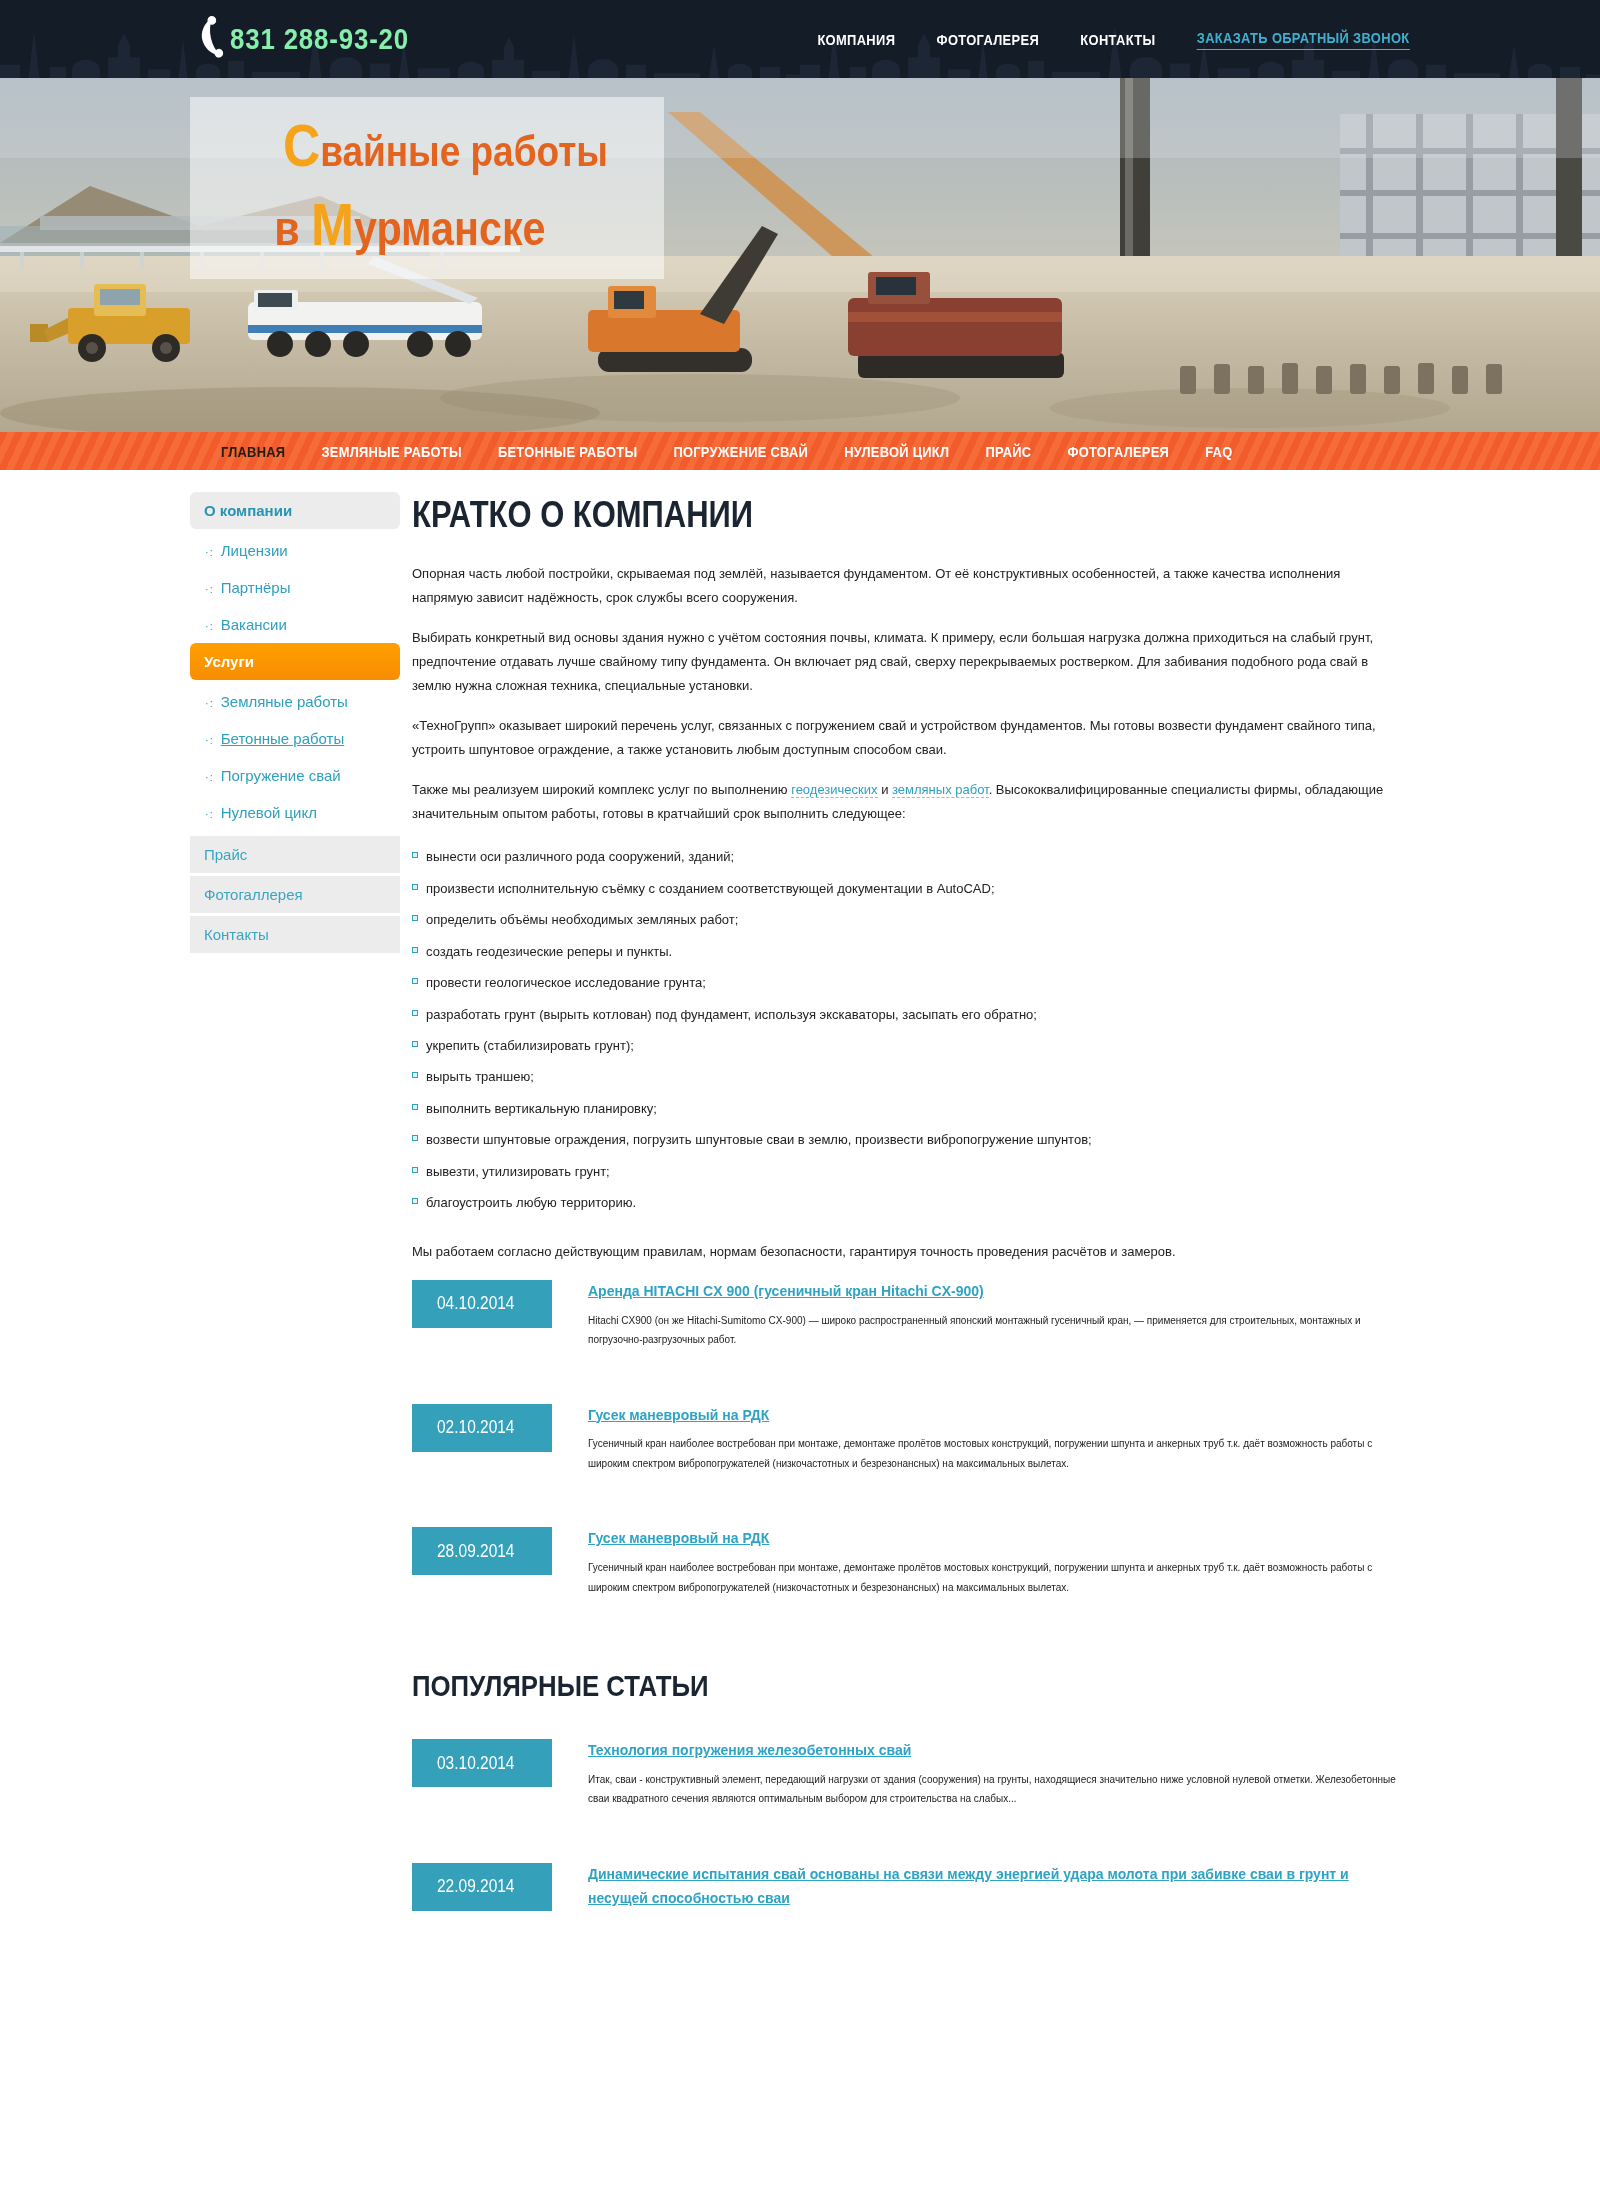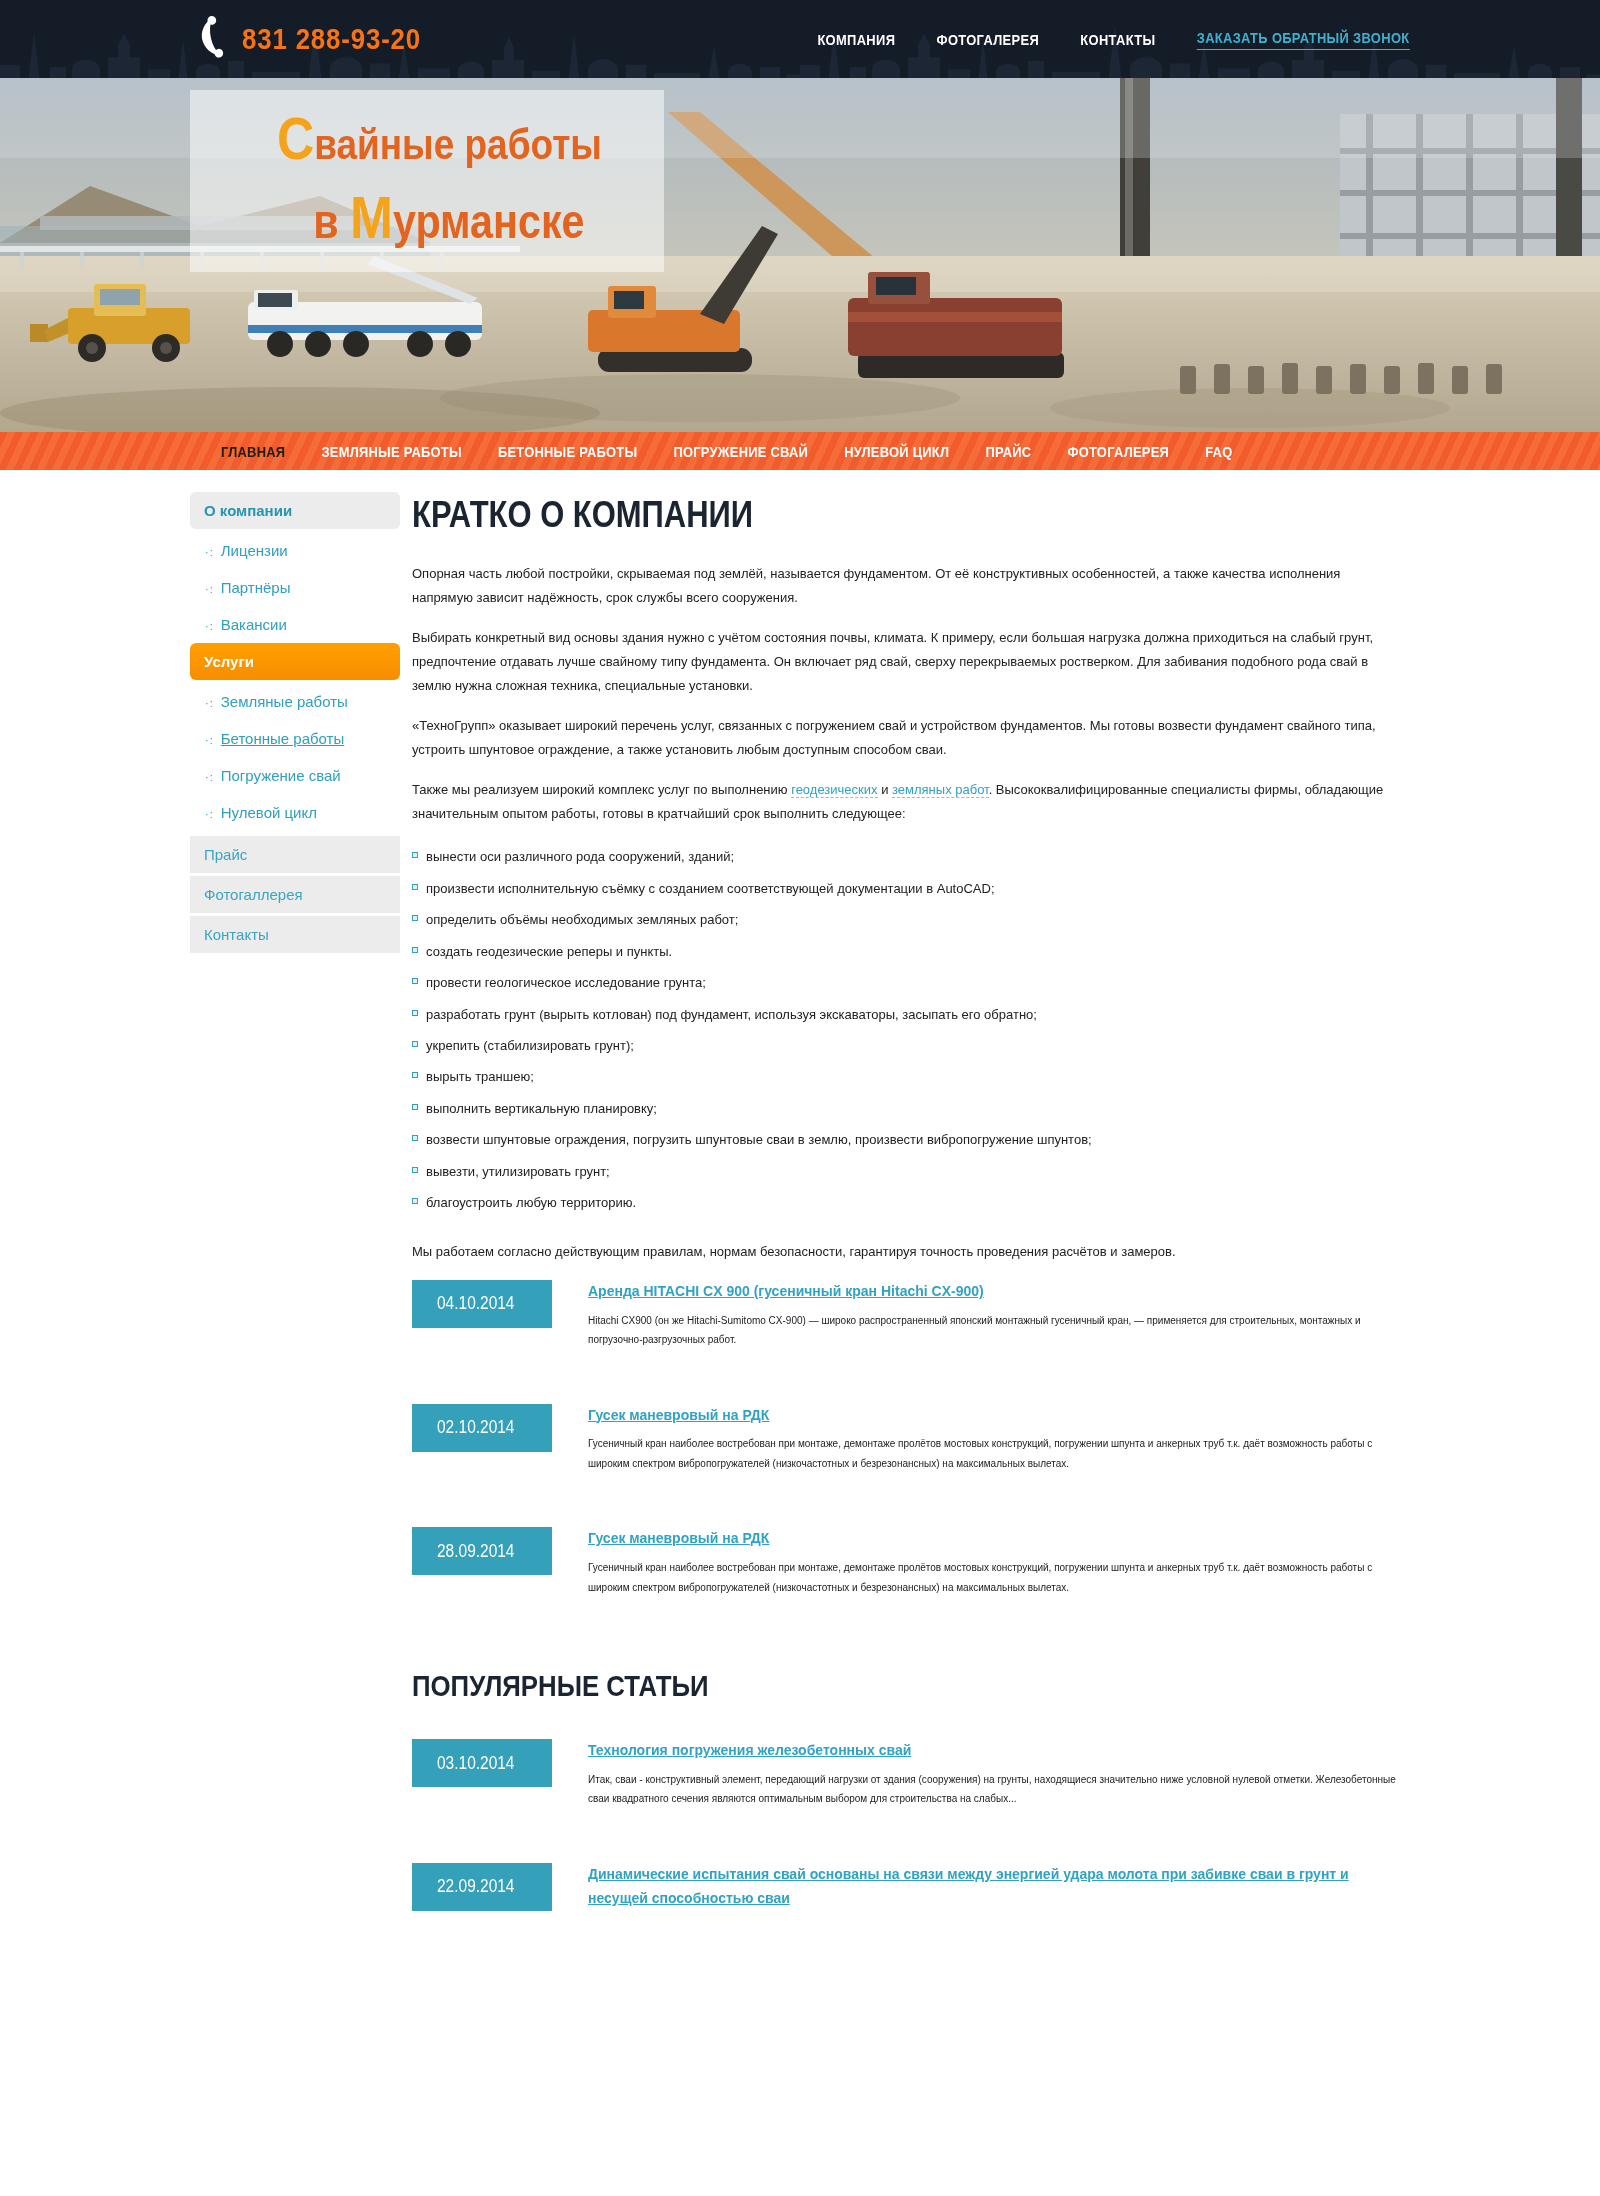--- a/index.html
+++ b/index.html
@@ -6,33 +6,33 @@
     font-family:"Liberation Sans", sans-serif; color:#222; }
   * { box-sizing:border-box; }
   .cond { display:inline-block; transform:scaleX(.86); transform-origin:0 50%; white-space:nowrap; }
   .cond-r { display:inline-block; transform:scaleX(.86); transform-origin:100% 50%; white-space:nowrap; }
 
   
   .top-header { height:78px; background:#141c28; position:relative; overflow:hidden; }
   .top-header .sky { position:absolute; left:0; bottom:-4px; width:1600px; height:62px; fill:#1c2634; }
   .header-inner { position:relative; width:1220px; margin:0 auto; height:100%;
     display:flex; align-items:center; z-index:2; }
-  .phone-block { display:flex; align-items:center; gap:22px; color:#f97316; }
+  .phone-block { display:flex; align-items:center; gap:10px; color:#86efac; }
   .phone-icon-svg { transform:rotate(-12deg); }
   .phone-number { font-size:30px; font-weight:bold; letter-spacing:1px; }
   .top-nav { margin-left:auto; display:flex; align-items:center; gap:48px; }
   .top-nav-item { color:#fff; font-size:15px; font-weight:bold; letter-spacing:.4px; cursor:pointer; }
   .callback { color:#3fb0d0; border-bottom:1px solid #3fb0d0; padding-bottom:3px;
     font-size:15px; font-weight:bold; cursor:pointer; letter-spacing:.4px; }
 
   
   .hero { position:relative; height:354px; overflow:hidden; background:#c3c2b4; }
   .hero-svg { position:absolute; left:0; top:0; width:1600px; height:354px; }
-  .hero-title-box { position:absolute; left:190px; top:12px; width:474px;
-    background:rgba(255,255,255,.52); padding:14px 24px 20px; text-align:center; }
+  .hero-title-box { position:absolute; left:190px; top:19px; width:474px;
+    background:rgba(255,255,255,.52); padding:14px 40px 20px; text-align:left; }
   .hero-line1 { font-weight:bold; color:#e2641f; font-size:43px; line-height:1.15; padding-right:28px; }
   .hero-line2 { font-weight:bold; color:#e2641f; font-size:48px; line-height:1.15; margin-top:10px; }
   .hero-initial { color:#f6a31c; font-size:60px; }
 
   
   .main-nav { height:38px;
     background:repeating-linear-gradient(115deg,#f25b2b 0px,#f25b2b 7px,#f66c38 7px,#f66c38 14px); }
   .main-nav-inner { width:1220px; margin:0 auto; height:100%; display:flex;
     align-items:center; gap:42px; padding-left:36px; }
   .main-nav-item { color:#fff; font-size:15px; font-weight:bold; letter-spacing:.3px; cursor:pointer; }

